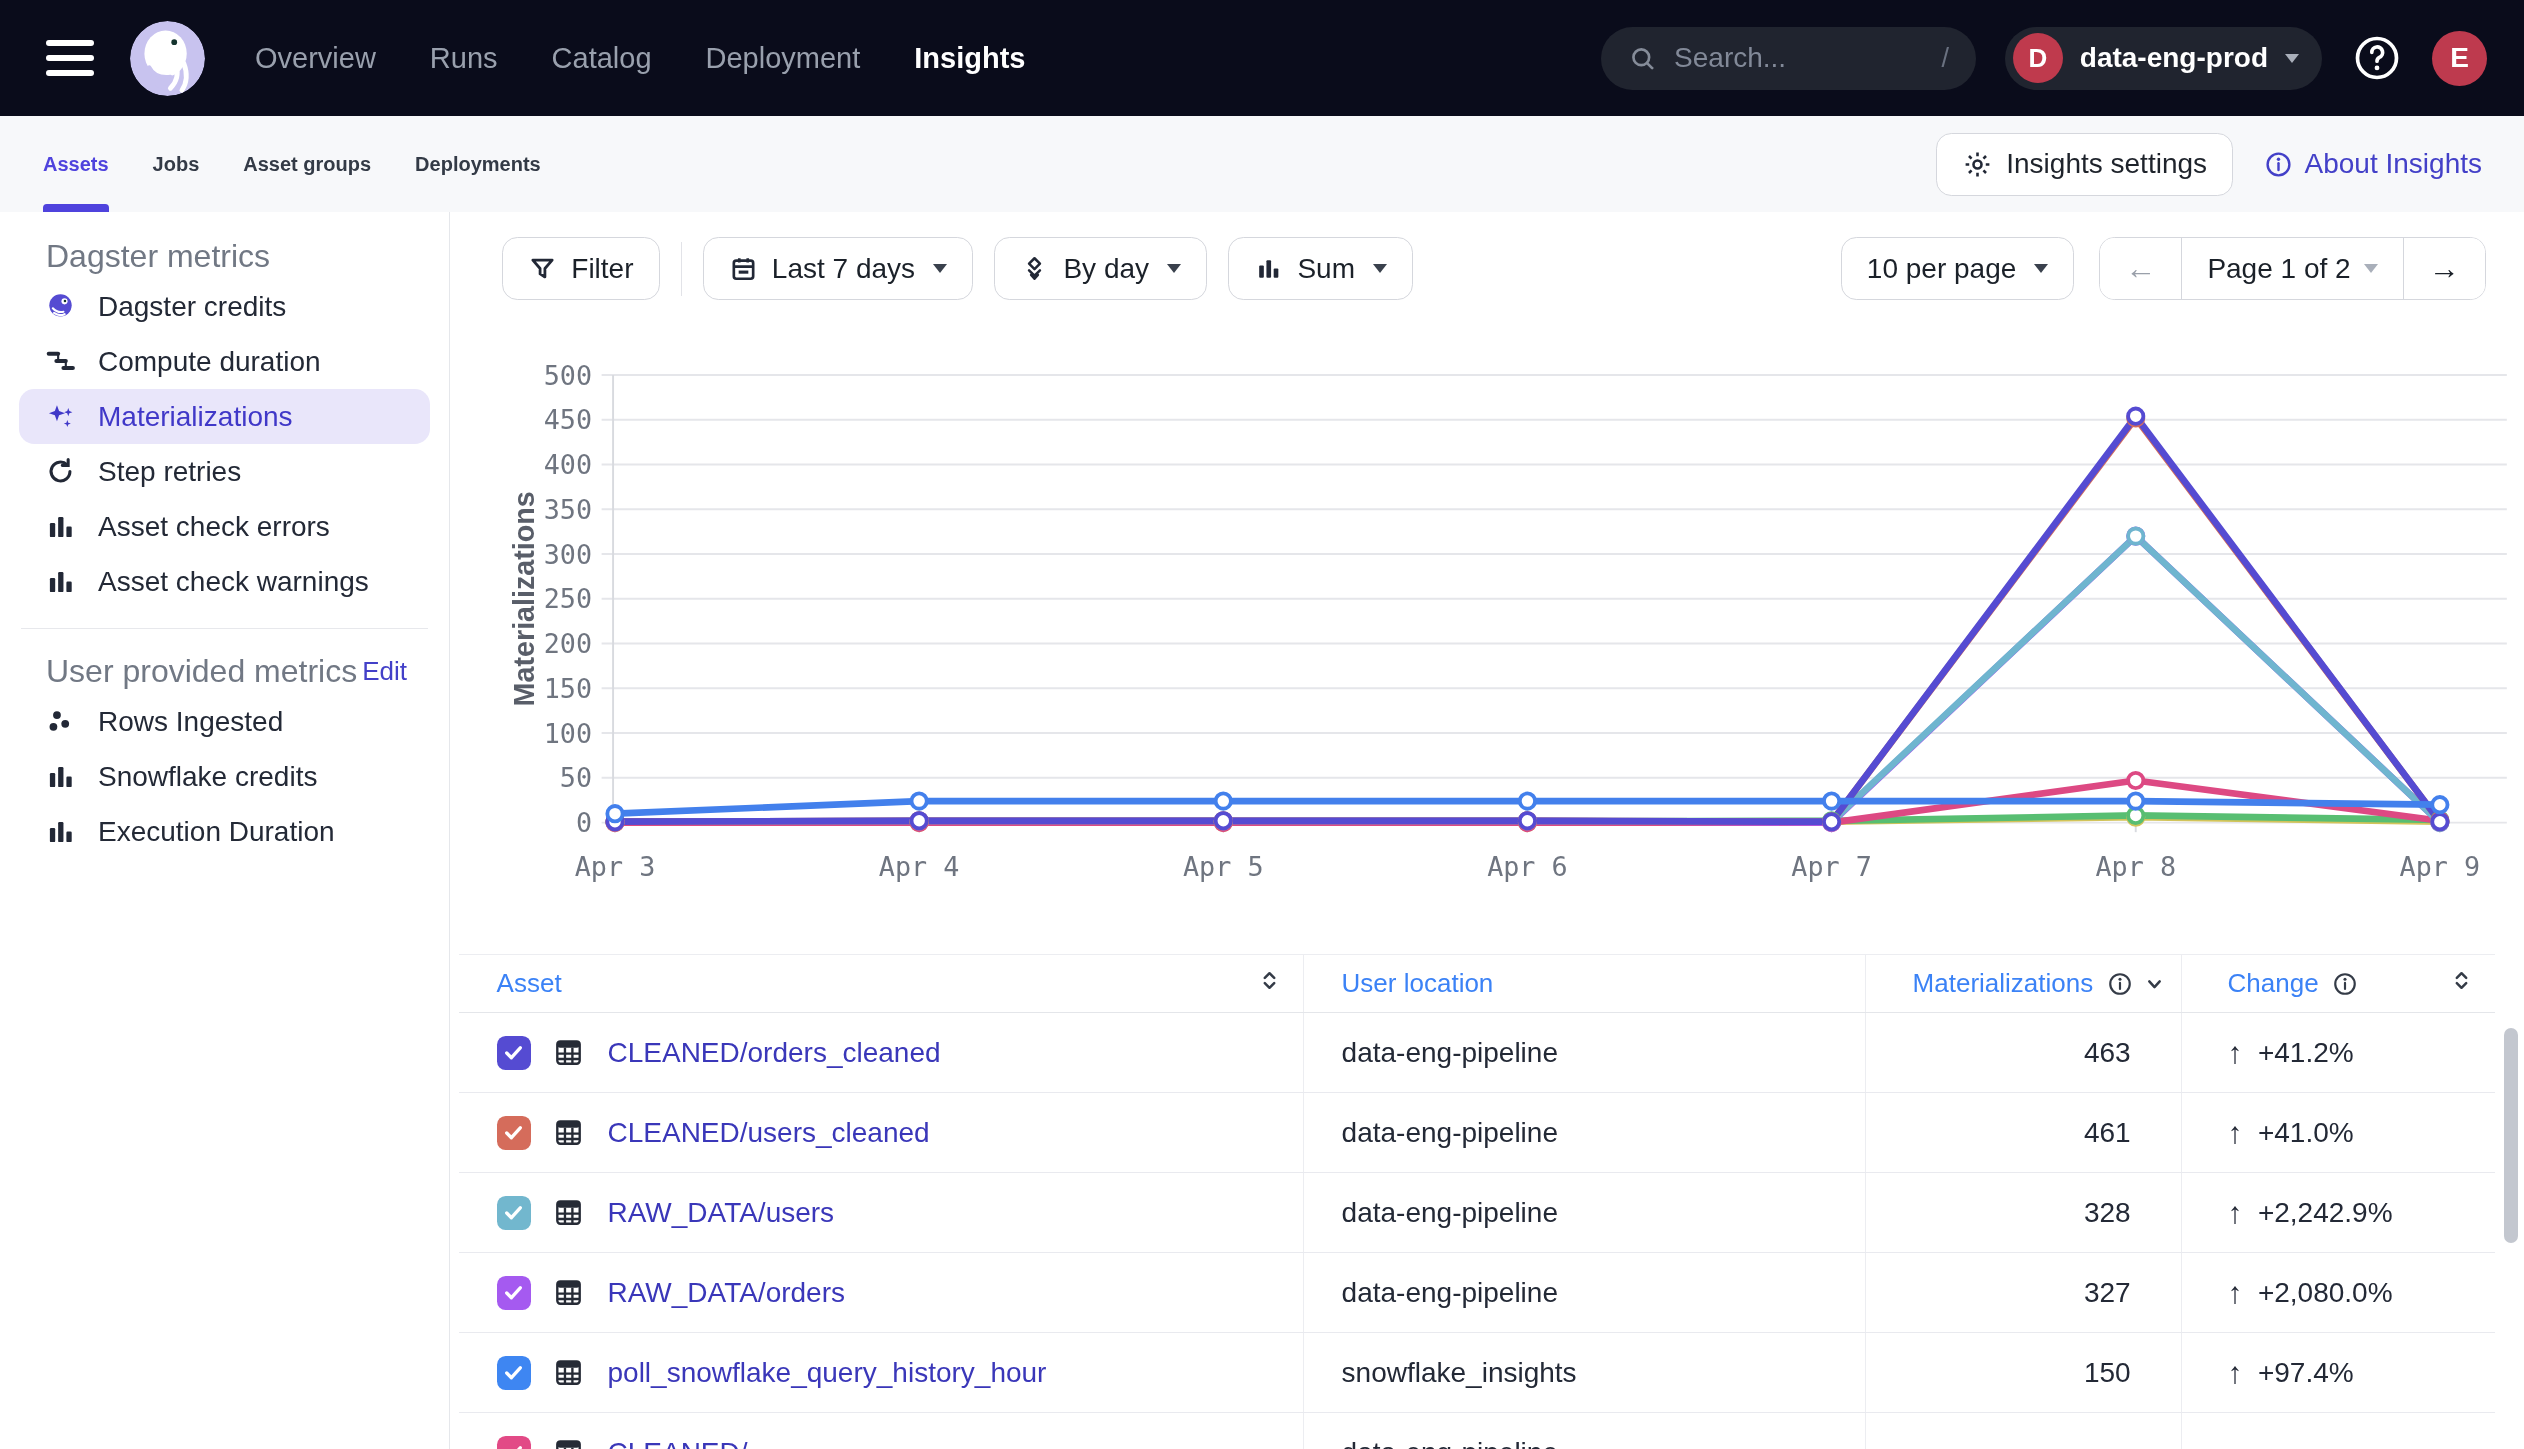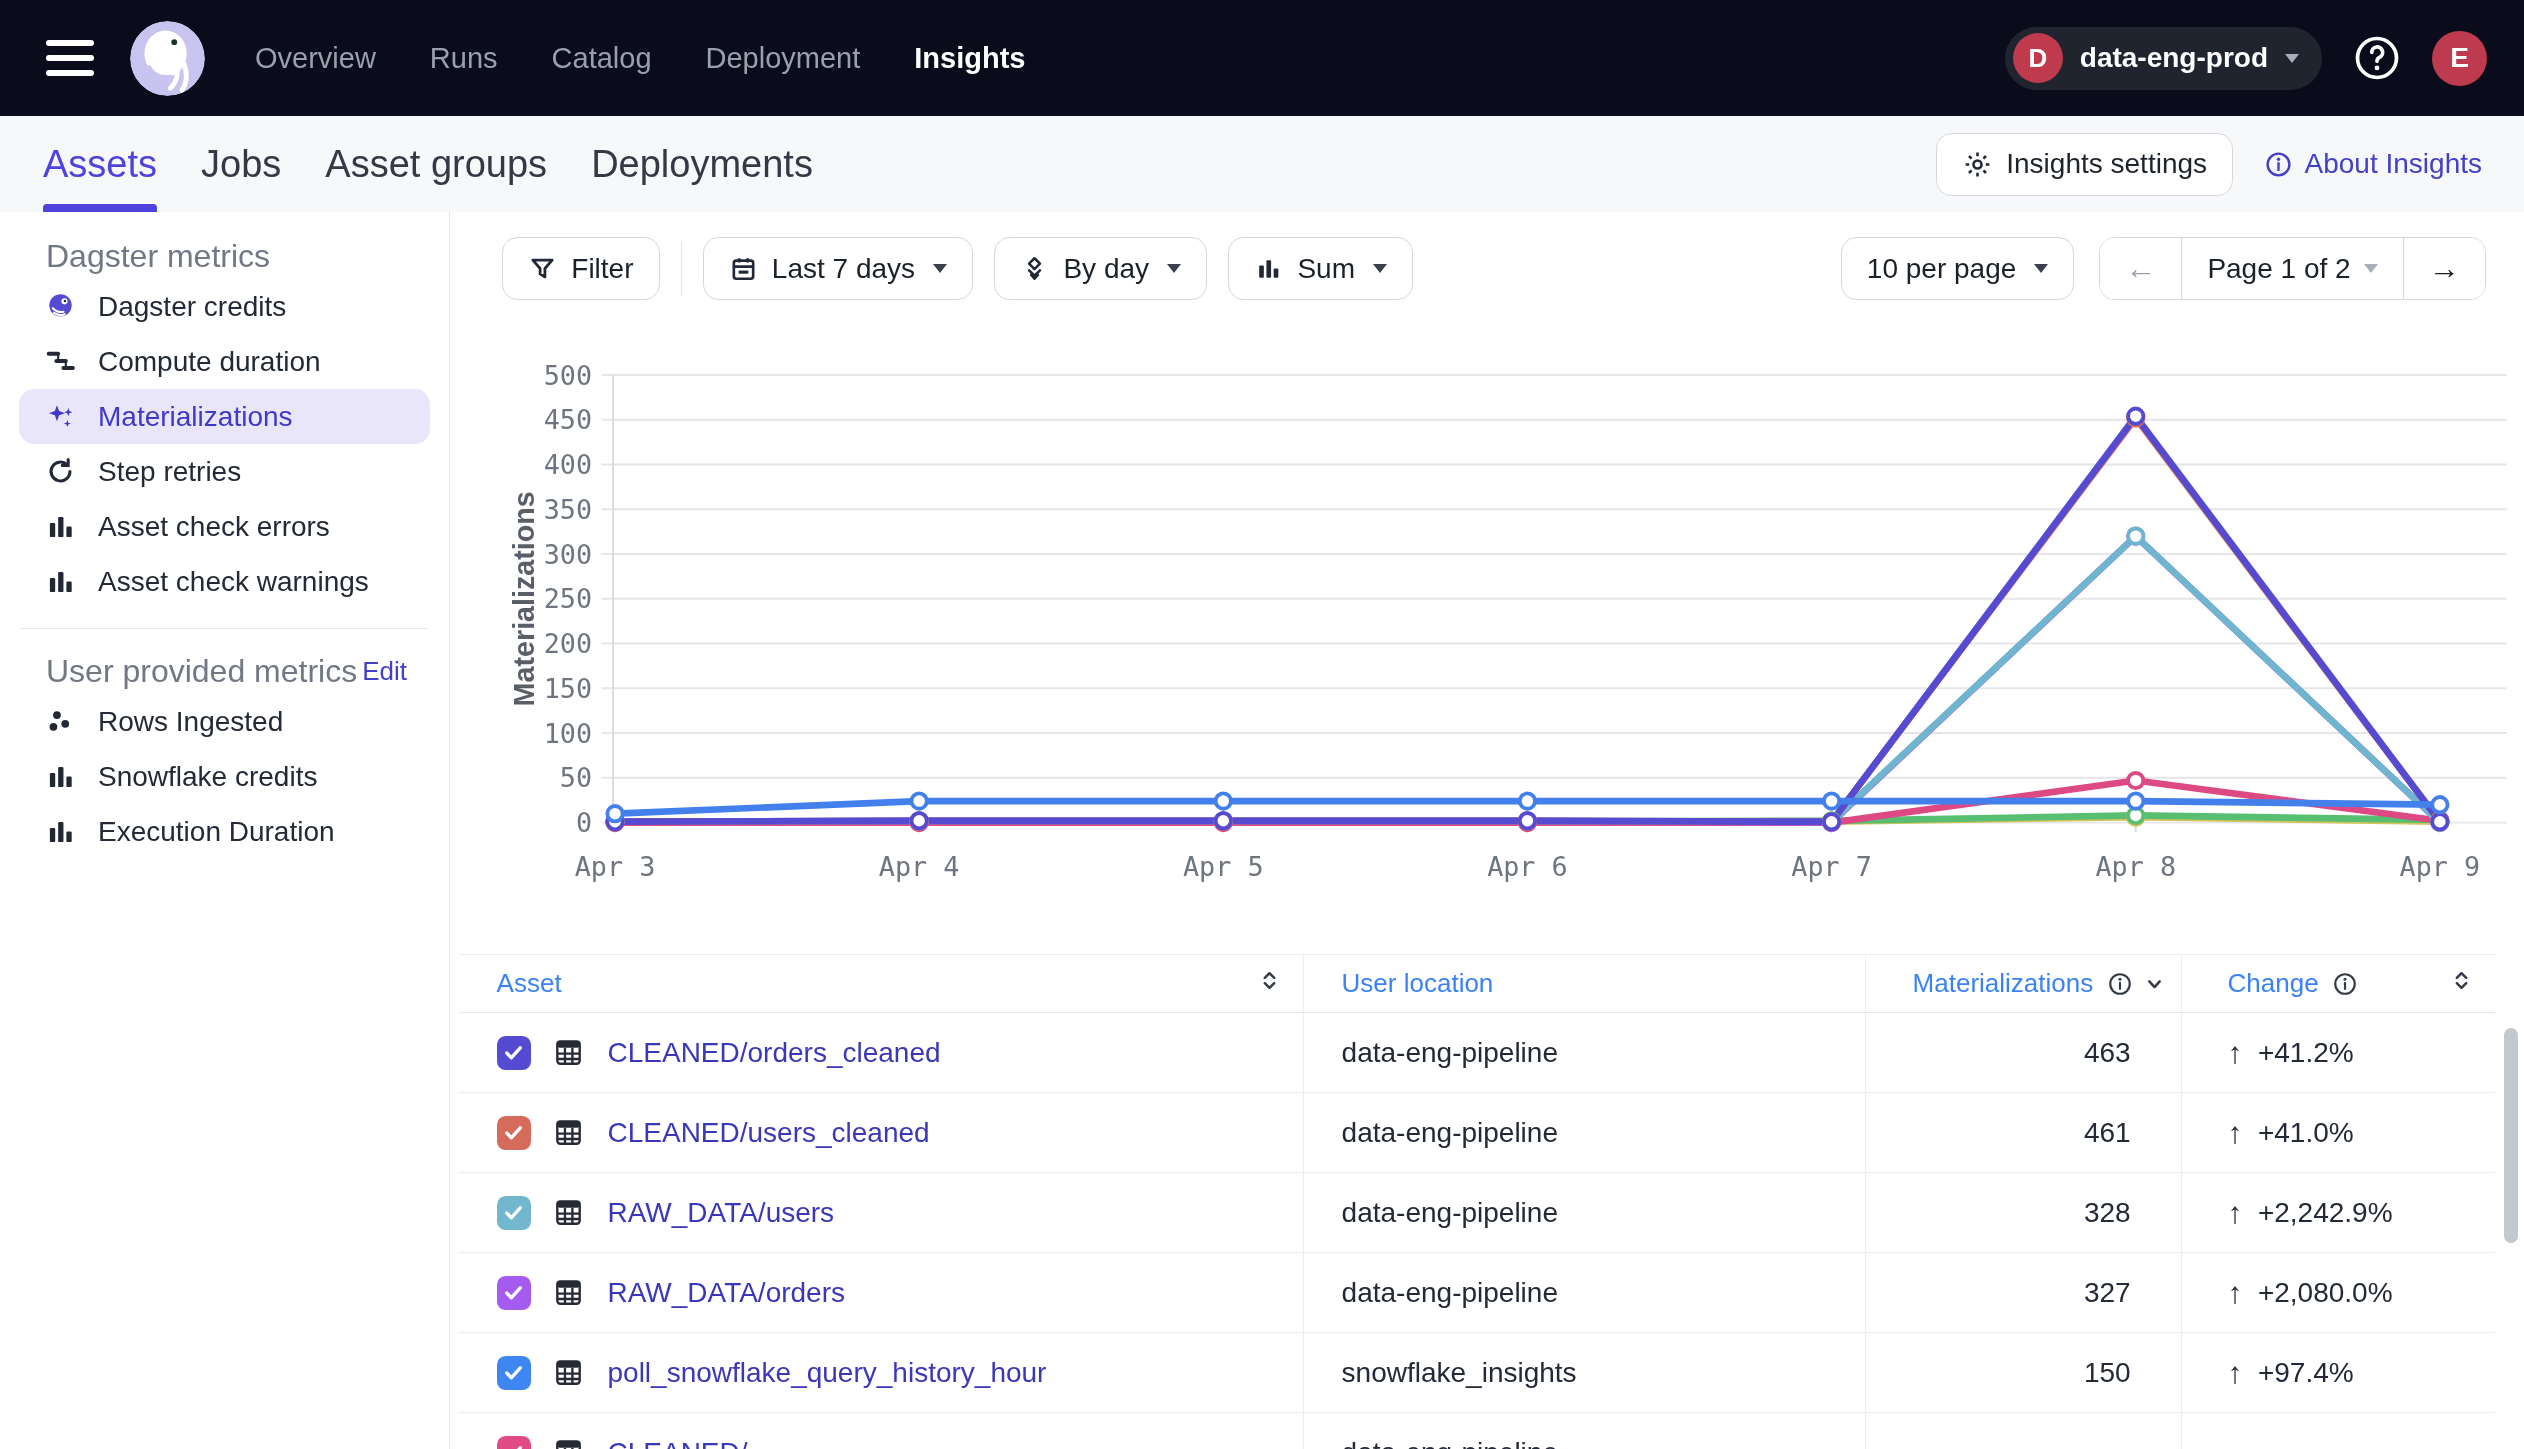--- a/index.html
+++ b/index.html
@@ -31,21 +31,21 @@
            border-top:9.6px solid #A9AFBA; }
   .avatar { width:55px; height:55px; border-radius:50%; background:#BE3A4E; color:#fff;
             font-size:28px; font-weight:700; display:flex; align-items:center;
             justify-content:center; cursor:pointer; }
 
   
   #subnav { position:absolute; left:0; top:116px; width:2525px; height:97px;
             background:#F7F8FA; border-bottom:1px solid #E7E8EC; display:flex;
             align-items:center; padding-left:43px; }
   .tab { position:relative; height:100%; display:flex; align-items:center;
-         margin-right:44px; font-size:38px; font-weight:400; color:#333A46; cursor:pointer; }
+         margin-right:44px; font-size:20px; font-weight:700; color:#333A46; cursor:pointer; }
   .tab.active { color:#4F43DD; }
   .tab.active::after { content:""; position:absolute; left:0; right:0; bottom:0;
          height:7.7px; background:#4F43DD; border-radius:3.8px 3.8px 0 0; }
   .subnav-right { margin-left:auto; display:flex; align-items:center; gap:31px;
                   padding-right:43px; }
   .settings-btn { height:63px; border:1px solid #D5D7DD; border-radius:15.3px; background:#fff;
                   display:flex; align-items:center; gap:13.4px; padding:0 25px;
                   font-size:28px; color:#1E232B; cursor:pointer; }
   .about-link { display:flex; align-items:center; gap:11.5px; color:#4340C8;
                 font-size:28px; cursor:pointer; }
@@ -131,20 +131,28 @@
     <path d="M48 46 q4 14 -6 24 M56 44 q6 16 -2 28" stroke="#FFFFFF" stroke-width="5" fill="none" stroke-linecap="round"></path>
   </svg>
   <div id="topnav-links">
       <div class="nav-link">Overview</div>
       <div class="nav-link">Runs</div>
       <div class="nav-link">Catalog</div>
       <div class="nav-link">Deployment</div>
       <div class="nav-link active">Insights</div>
     </div>
   <div class="tn-right">
+    <div class="search-pill">
+      <svg width="29" height="29" viewBox="0 0 24 24" fill="none" stroke="#858C99" stroke-width="2.2" stroke-linecap="round">
+        <circle cx="11" cy="11" r="6.5"></circle>
+          <path d="M15.8 15.8 L20 20"></path>
+      </svg>
+      <span>Search...</span>
+      <span class="search-slash">/</span>
+    </div>
     <div class="deploy-pill">
       <div class="deploy-badge">D</div>
       <span class="deploy-name">data-eng-prod</span>
       <span class="caret"></span>
     </div>
     <svg width="52" height="52" viewBox="0 0 24 24" fill="none" stroke="#fff" stroke-width="1.7">
       <circle cx="12" cy="12" r="9"></circle>
       <path d="M9.6 9.4 a2.5 2.5 0 1 1 3.5 2.3 c-.8.4-1.1.9-1.1 1.8" stroke-linecap="round"></path>
       <circle cx="12" cy="16.6" r="1.1" fill="#fff" stroke="none"></circle>
     </svg>

